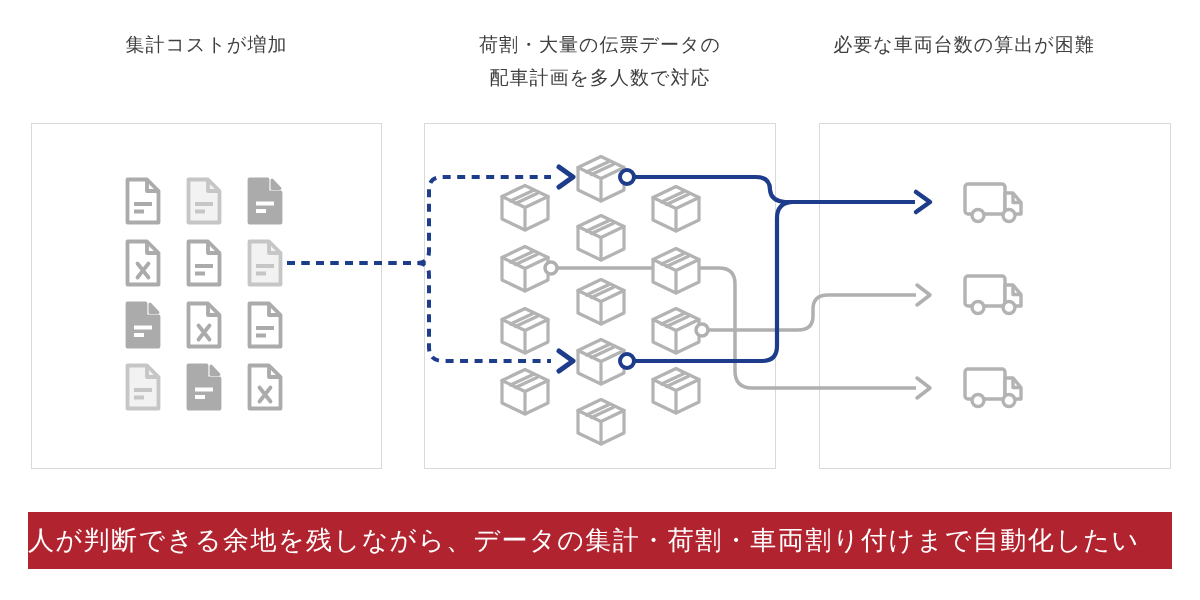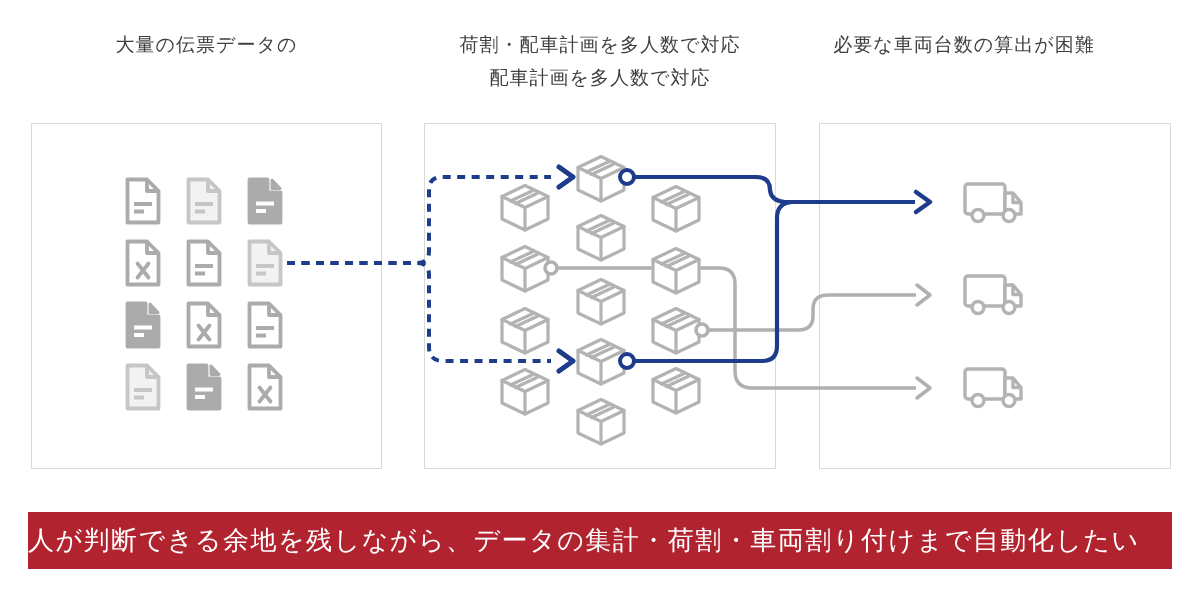--- a/index.html
+++ b/index.html
@@ -30,24 +30,24 @@
     display:flex;align-items:center;
     font-size:26px;letter-spacing:1.5px;font-weight:400;white-space:nowrap;
   }
 </style>
 </head>
 <body>
 
 <div class="canvas">
 
   <div class="heading" id="heading-1">
-    <span>大量の伝票データの</span>
+    <span>集計コストが増加</span>
   </div>
   <div class="heading" id="heading-2">
-    <span>荷割・配車計画を多人数で対応</span>
+    <span>荷割・大量の伝票データの</span>
     <span>配車計画を多人数で対応</span>
   </div>
   <div class="heading" id="heading-3">
     <span>必要な車両台数の算出が困難</span>
   </div>
 
   <div class="panel" id="panel-1"></div>
   <div class="panel" id="panel-2"></div>
   <div class="panel" id="panel-3"></div>
 

